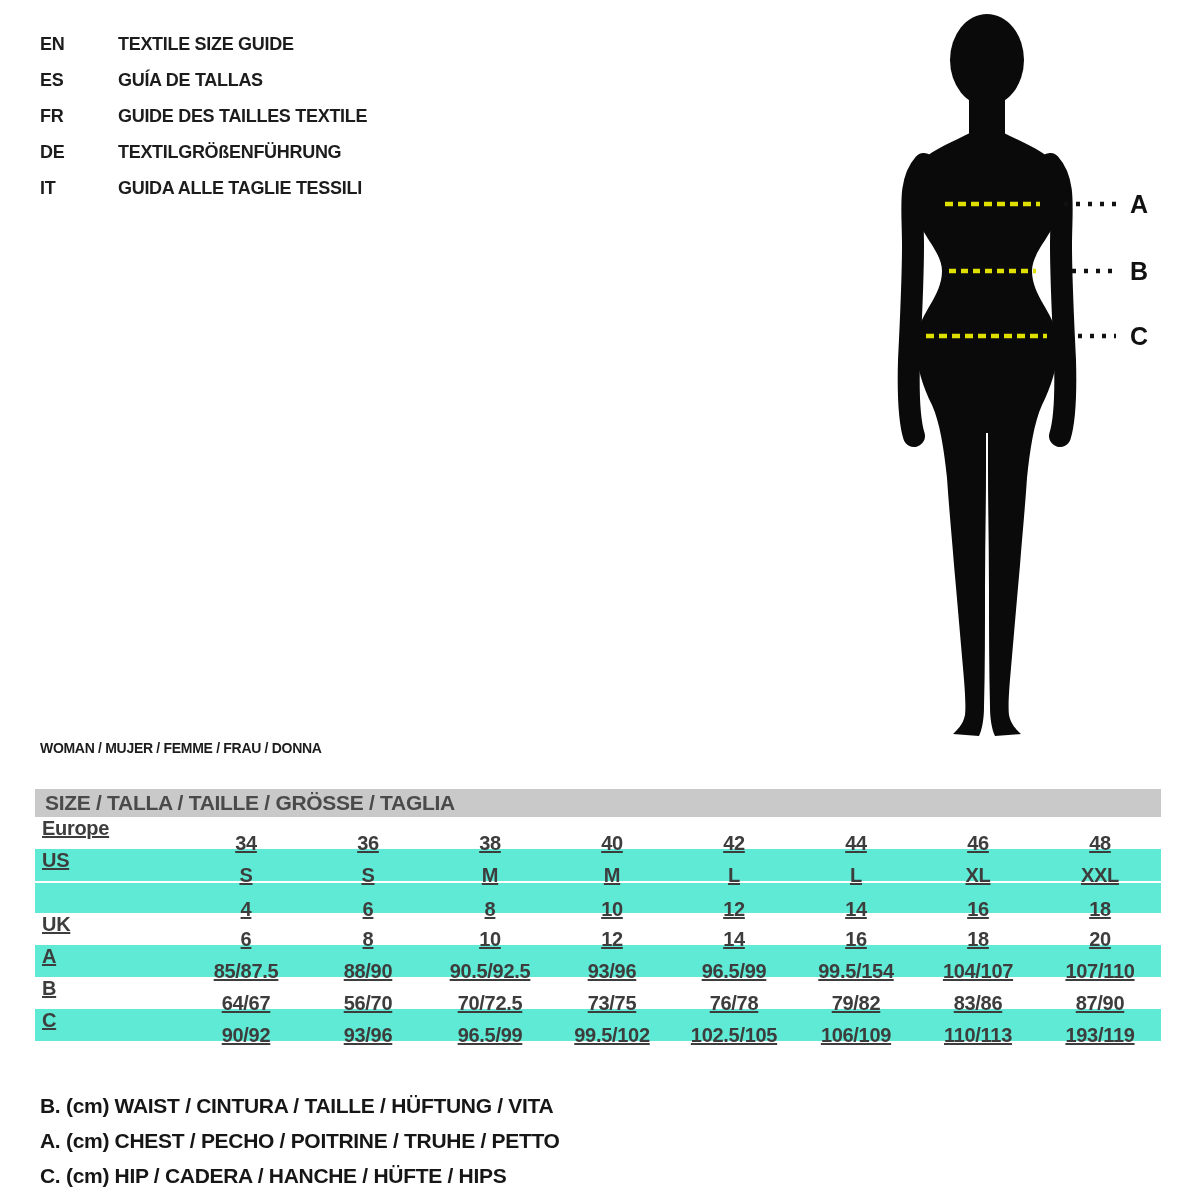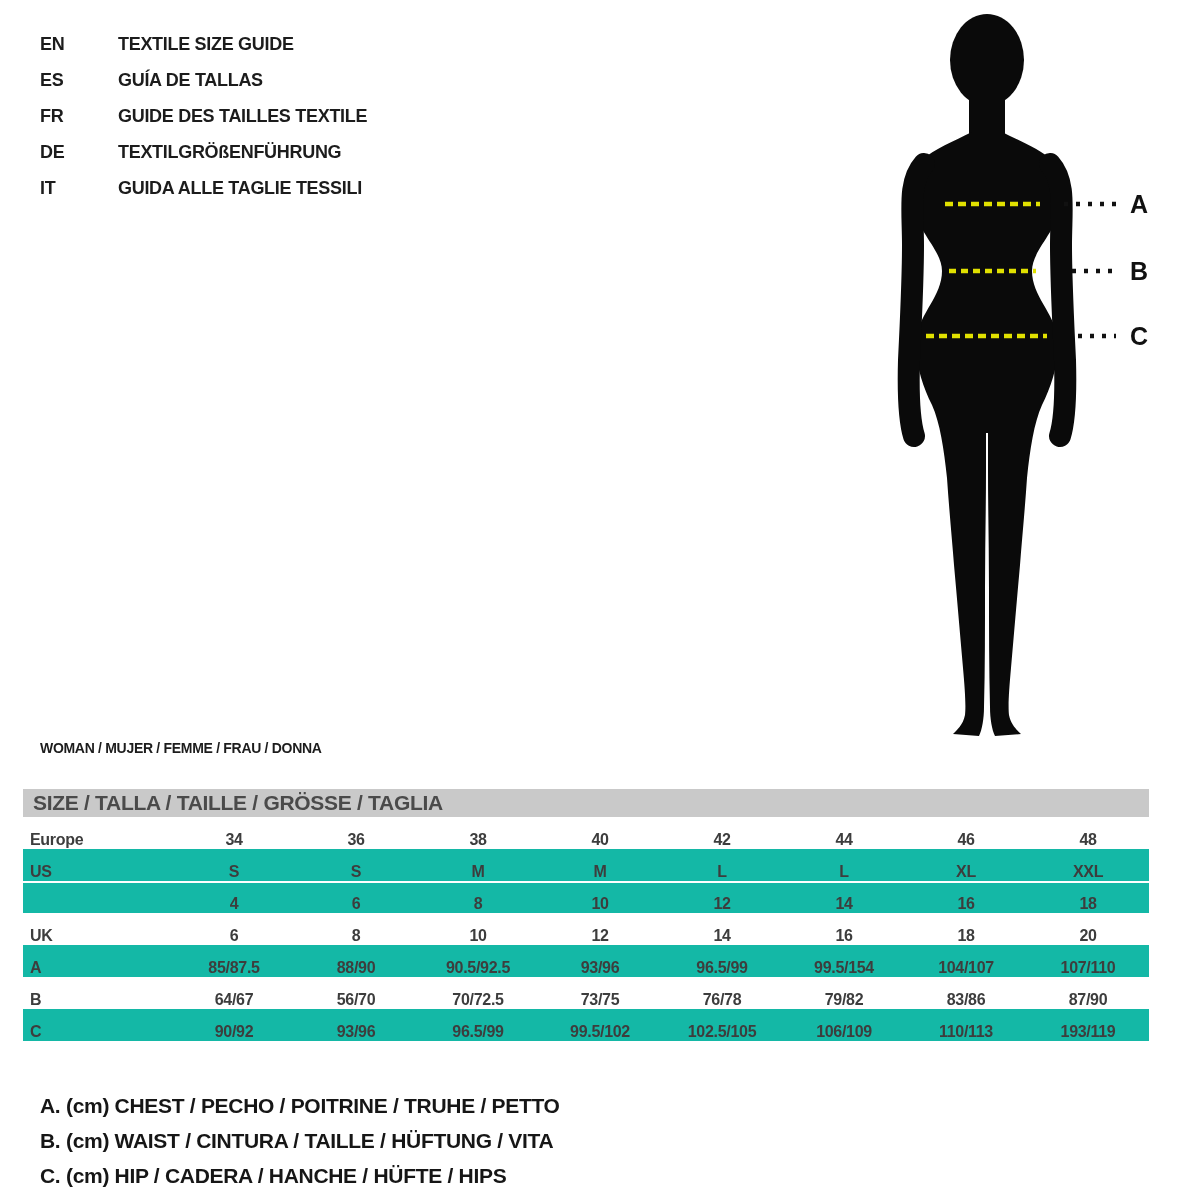--- a/index.html
+++ b/index.html
@@ -14,27 +14,27 @@
   
   .figure{position:absolute;left:850px;top:8px;width:312px;height:730px;}
   .figure svg{position:absolute;left:0;top:0;}
   .marker-label{position:absolute;left:280px;font-size:25px;color:#111;}
   .marker-a{top:182px;}
   .marker-b{top:249px;}
   .marker-c{top:314px;}
   
   .section-title{position:absolute;left:40px;top:740px;font-size:14px;letter-spacing:-0.3px;}
   
-  .size-table{position:absolute;left:23px;top:789px;width:1126px;}
+  .size-table{position:absolute;left:35px;top:789px;width:1126px;}
   .table-header{
     height:28px;line-height:28px;background:#c9c9c9;color:#4a4a4a;
     font-size:21px;letter-spacing:-0.3px;padding-left:10px;box-sizing:border-box;
   }
-  .trow{display:flex;height:32px;align-items:flex-end;font-size:16px;color:#3d3d3d;letter-spacing:-0.3px;}
-  .trow.shaded{background:#14b8a6;}
+  .trow{display:flex;height:32px;align-items:flex-start;font-size:20px;color:#3d3d3d;letter-spacing:-0.3px;text-decoration:underline;}
+  .trow.shaded{background:#5eead4;}
   .trow.gap{border-top:2px solid #fff;height:30px;}
   .trow .lbl{width:150px;padding-left:7px;box-sizing:border-box;text-align:left;}
   .trow .val{width:122px;text-align:center;margin-top:15px;}
   
   .legend{position:absolute;left:40px;top:1088px;}
   .legend-line{height:35px;line-height:35px;font-size:21px;letter-spacing:-0.3px;color:#161616;}
 </style>
 </head>
 <body>
 
@@ -203,18 +203,18 @@
       <span class="val">96.5/99</span>
       <span class="val">99.5/102</span>
       <span class="val">102.5/105</span>
       <span class="val">106/109</span>
       <span class="val">110/113</span>
       <span class="val">193/119</span>
     </div>
   </div>
 
   <div class="legend">
+    <div class="legend-line">B. (cm) WAIST / CINTURA / TAILLE / HÜFTUNG / VITA</div>
     <div class="legend-line">A. (cm) CHEST / PECHO / POITRINE / TRUHE / PETTO</div>
-    <div class="legend-line">B. (cm) WAIST / CINTURA / TAILLE / HÜFTUNG / VITA</div>
     <div class="legend-line">C. (cm) HIP / CADERA / HANCHE / HÜFTE / HIPS</div>
   </div>
 
 </div>
 
 </body></html>

